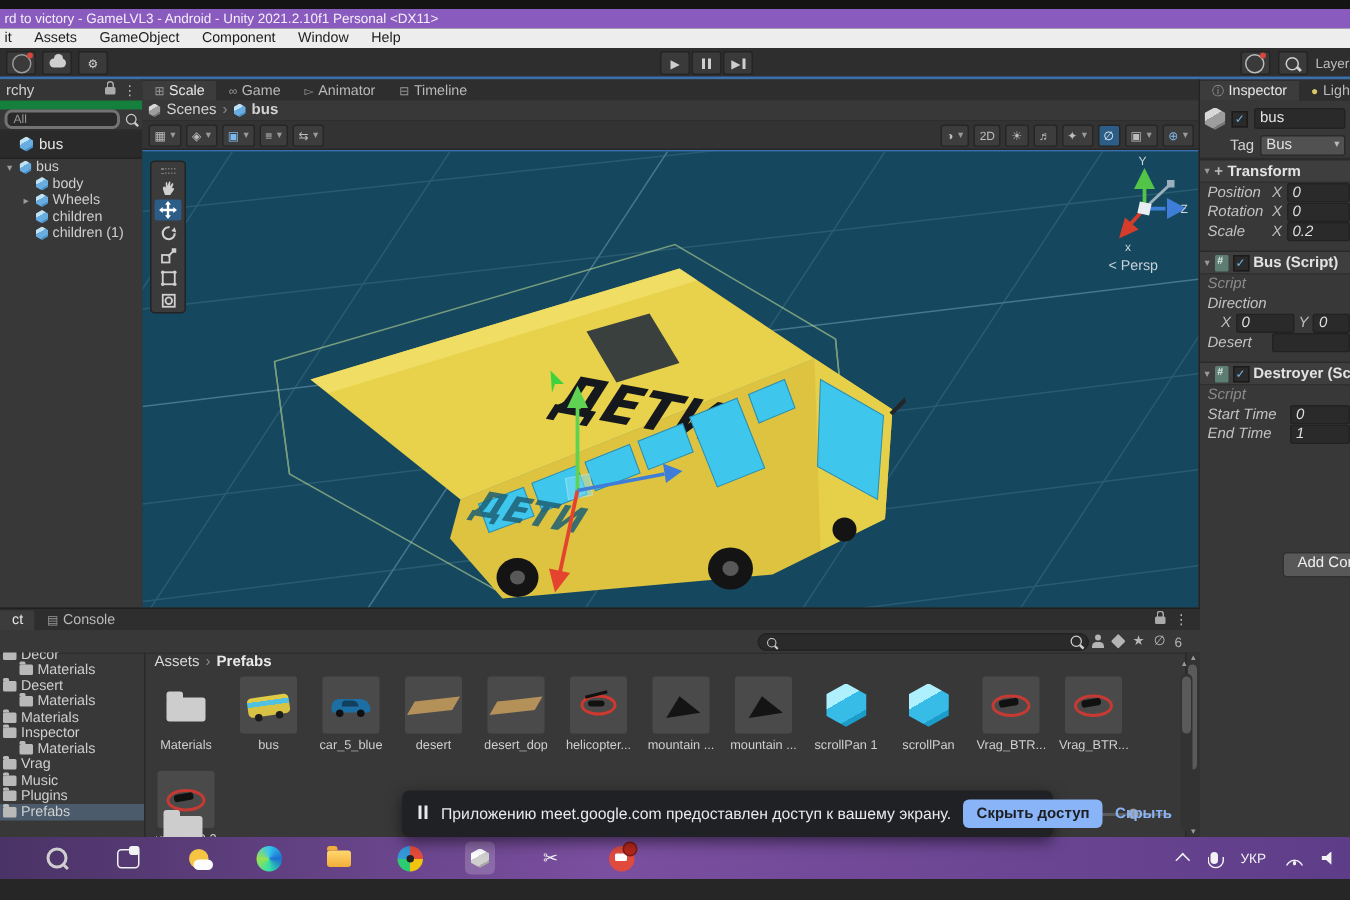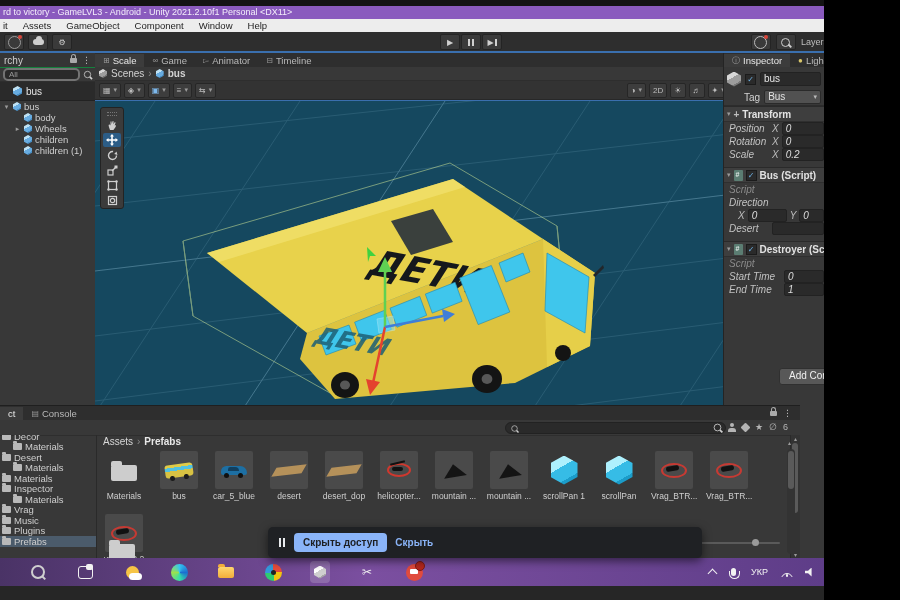--- a/index.html
+++ b/index.html
@@ -1,16 +1,16 @@
 <!DOCTYPE html>
 <html><head>
 <meta charset="utf-8">
 <style>
   html,body{margin:0;padding:0;background:#000;}
-  #screen{position:relative;width:824px;height:600px;overflow:hidden;background:#383838;
+  #screen{position:relative;width:900px;height:600px;overflow:hidden;background:#383838;
     font-family:"Liberation Sans","DejaVu Sans",sans-serif;font-size:10px;color:#d2d2d2;cursor:default;}
   .abs{position:absolute;}
   
   #topstrip{top:0;left:0;right:0;height:6px;background:#141414;}
   #titlebar{top:6px;left:0;right:0;height:13px;background:#8a5bbe;color:#f4eefb;font-size:9px;line-height:13px;padding-left:3px;white-space:nowrap;}
   #menubar{top:19px;left:0;right:0;height:13px;background:#ededed;color:#1d1d1d;font-size:9.5px;line-height:13px;display:flex;gap:15px;padding-left:3px;}
   #menubar span{cursor:default;}
   #unitybar{top:32px;left:0;right:0;height:19px;background:#2e2e2e;border-bottom:2px solid #3a6fae;}
   .tbtn{display:inline-flex;align-items:center;justify-content:center;height:14px;min-width:18px;background:#3a3a3a;border:1px solid #242424;border-radius:2px;color:#cfcfcf;font-size:8px;}
   #vc-group{position:absolute;left:4px;top:2px;display:flex;gap:4px;}
@@ -34,21 +34,21 @@
   .lock{position:relative;display:inline-block;width:7px;height:5px;background:#aaa;border-radius:1px;}
   .lock::before{content:"";position:absolute;top:-4px;left:1px;width:3px;height:4px;border:1.5px solid #aaa;border-bottom:none;border-radius:3px 3px 0 0;}
   .kebab{color:#bbb;font-size:9px;}
   .chk{display:inline-block;flex:none;width:9px;height:9px;background:#2a2a2a;border:1px solid #1b1b1b;color:#6fb4e8;font-size:8px;line-height:9px;text-align:center;}
   .chk::after{content:"✓";}
   .caret::after{content:"▾";font-size:7px;color:#9a9a9a;margin-left:2px;}
   .script-ic{display:inline-block;flex:none;width:9px;height:11px;background:#5b7d72;border-radius:1px;position:relative;}
   .script-ic::after{content:"#";position:absolute;left:2px;top:1px;font-size:7px;color:#dfe8e4;}
   
   #hierarchy{top:53px;left:0;width:95px;height:352px;background:#383838;border-right:1px solid #242424;}
-  #h-head{height:14px;background:#353535;border-bottom:1px solid #15803d;display:flex;align-items:center;padding:0 4px;gap:5px;}
+  #h-head{height:14px;background:#353535;border-bottom:6px solid #15803d;display:flex;align-items:center;padding:0 4px;gap:5px;}
   #h-head .ttl{flex:1;color:#cfcfcf;}
   #h-search{height:13px;display:flex;align-items:center;gap:3px;padding:0 3px;border-bottom:1px solid #2e2e2e;}
   #h-search .fld{flex:1;height:9px;background:#2a2a2a;border:2px solid #737373;border-radius:5px;color:#9a9a9a;font-size:8px;line-height:9px;padding-left:4px;}
   #h-root{height:18px;background:#2a2a2a;display:flex;align-items:center;gap:4px;padding-left:13px;border-bottom:1px solid #222;color:#e6e6e6;}
   .hrow{height:11px;display:flex;align-items:center;gap:3px;padding-left:3px;font-size:9.5px;color:#cfcfcf;white-space:nowrap;}
   .hrow .arr{width:7px;font-size:7px;color:#9a9a9a;text-align:center;flex:none;}
   .hrow.d1{padding-left:14px;}
   .hrow .cube{width:8px;height:9px;}
   
   #scene{top:53px;left:95px;width:705px;height:352px;background:#383838;}
@@ -686,20 +686,21 @@
       <div id="row2folder" class="thumb t-folder">
           <div class="obj"></div>
         </div>
       <div id="c-scroll"></div>
       <div id="zoom-slider"></div>
     </div>
   </div>
 
   <div class="abs" id="notif">
     <span class="pausebars"><i></i><i></i></span>
+    <span>Приложению meet.google.com предоставлен доступ к вашему экрану.</span>
     <span class="btn">Скрыть доступ</span>
     <span class="hide">Скрыть</span>
   </div>
 
   <div class="abs" id="taskbar">
     <div id="tb-icons">
       <span class="tico">
           <span class="mag" style="width:10px;height:10px;border-width:2px"></span>
         </span>
       <span class="tico">

